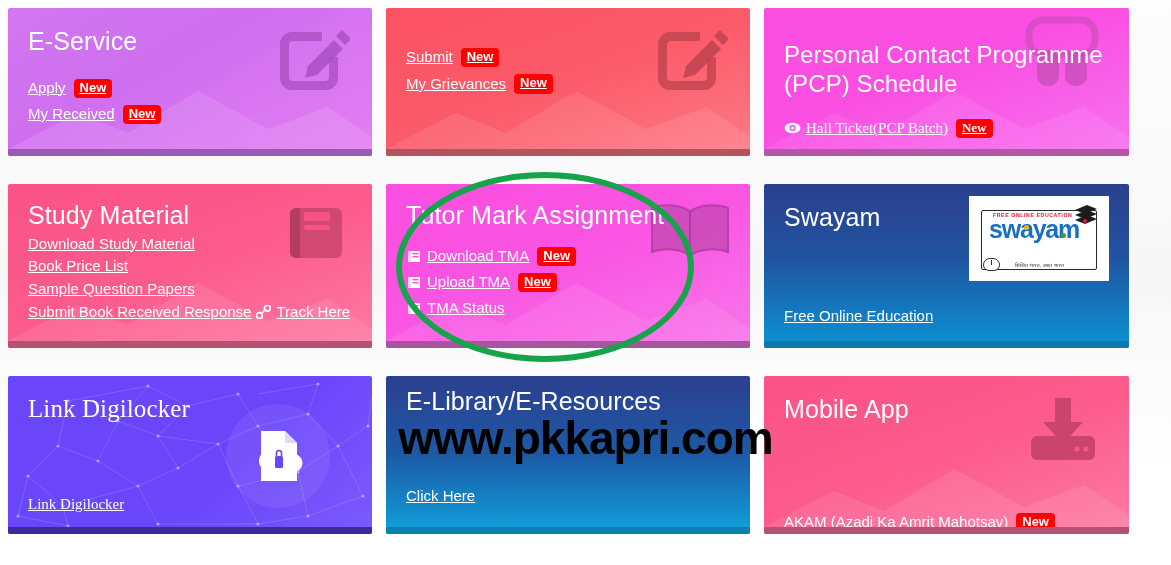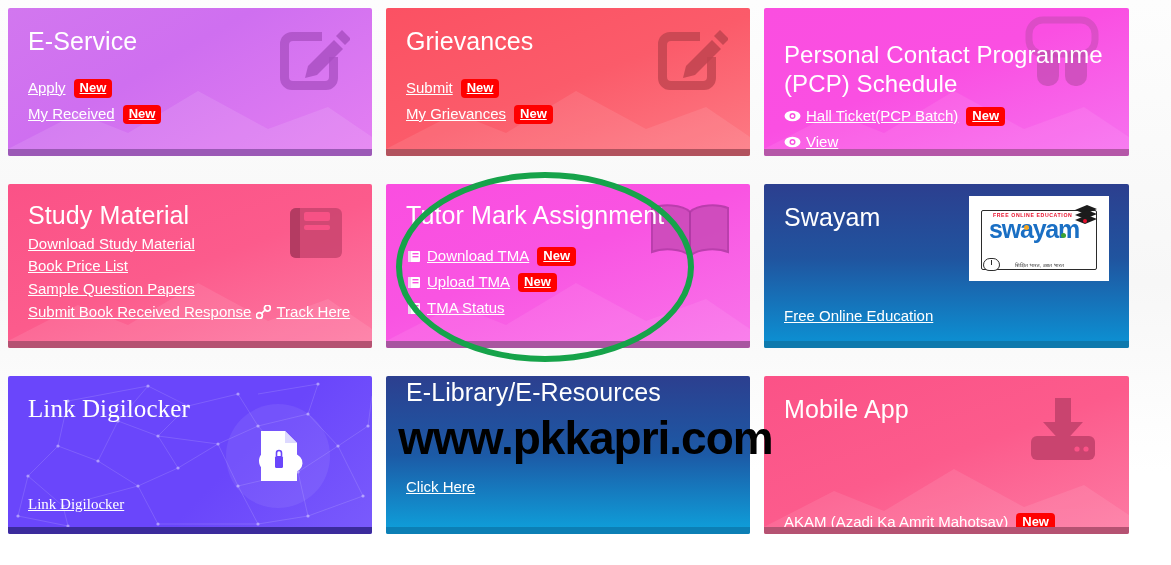--- a/index.html
+++ b/index.html
@@ -239,21 +239,20 @@
           </svg>
         </div>
         <div class="card-art" style="right:22px; top:16px;">
           <svg width="78" height="76" viewBox="0 0 78 76">
             <path d="M8 20 a12 12 0 0 1 12 -12 h30 v9 h-29 a4 4 0 0 0 -4 4 v32 a4 4 0 0 0 4 4 h32 a4 4 0 0 0 4 -4 v-20 h9 v21 a12 12 0 0 1 -12 12 h-34 a12 12 0 0 1 -12 -12 z" fill="#c0434f" opacity="0.8"></path>
             <path d="M36 42 l26 -26 l9 9 l-26 26 l-12 3 z" fill="#c0434f" opacity="0.85"></path>
             <path d="M64 12 l6 -6 l9 9 l-6 6 z" fill="#c0434f" opacity="0.85"></path>
           </svg>
         </div>
         <div class="card-body">
-          <div class="title">Grievances</div>
           <div class="links" style="margin-top:22px;">
             <div class="linkrow">
               <a class="lnk" href="#">Submit</a>
               <span class="badge-new">New</span>
             </div>
             <div class="linkrow">
               <a class="lnk" href="#">My Grievances</a>
               <span class="badge-new">New</span>
             </div>
           </div>
@@ -269,21 +268,21 @@
         </div>
         <div class="card-art" style="right:18px; top:8px;">
           <svg width="96" height="78" viewBox="0 0 96 78">
             <rect x="14" y="4" width="66" height="34" rx="14" fill="none" stroke="#c24bb0" stroke-width="7" opacity="0.55"></rect>
             <rect x="22" y="34" width="22" height="36" rx="10" fill="#c24bb0" opacity="0.7"></rect>
             <rect x="50" y="34" width="22" height="36" rx="10" fill="#c24bb0" opacity="0.7"></rect>
           </svg>
         </div>
         <div class="card-body" style="padding-top:32px;">
           <div class="title small" style="max-width:330px;">Personal Contact Programme (PCP) Schedule</div>
-          <div class="links" style="margin-top:8px;">
+          <div class="links" style="margin-top:20px;font-family:Liberation Serif, serif;">
             <div class="linkrow">
               <span class="ico">
                 <svg width="17" height="12" viewBox="0 0 17 12">
                     <ellipse cx="8.5" cy="6" rx="8" ry="5.2" fill="#fff"></ellipse>
                     <circle cx="8.5" cy="6" r="3" fill="#fa4ee0"></circle>
                     <circle cx="8.5" cy="6" r="1.6" fill="#fff"></circle>
                   </svg>
               </span>
               <a class="lnk" href="#">Hall Ticket(PCP Batch)</a>
               <span class="badge-new">New</span>
@@ -487,21 +486,21 @@
           <div class="links" style="margin-top:70px;">
             <div class="linkrow">
               <a class="lnk" href="#">Link Digilocker</a>
             </div>
           </div>
         </div>
         <div class="card-foot"></div>
       </div>
 
       <div class="card c-elibrary">
-        <div class="card-body" style="padding-top:1px;">
+        <div class="card-body" style="padding-top:10px;">
           <div class="title">E-Library/E-Resources</div>
           <div class="links" style="margin-top:70px;">
             <div class="linkrow">
               <a class="lnk" href="#">Click Here</a>
             </div>
           </div>
         </div>
         <div class="card-foot"></div>
       </div>
 

